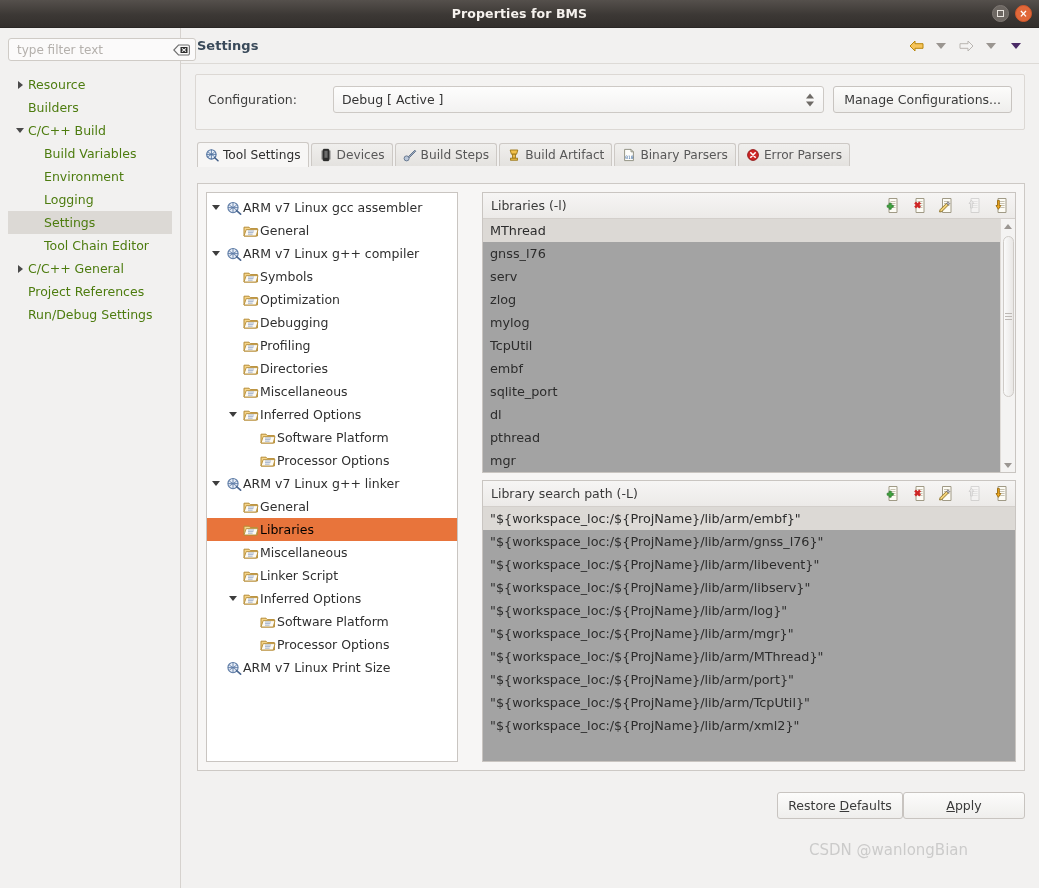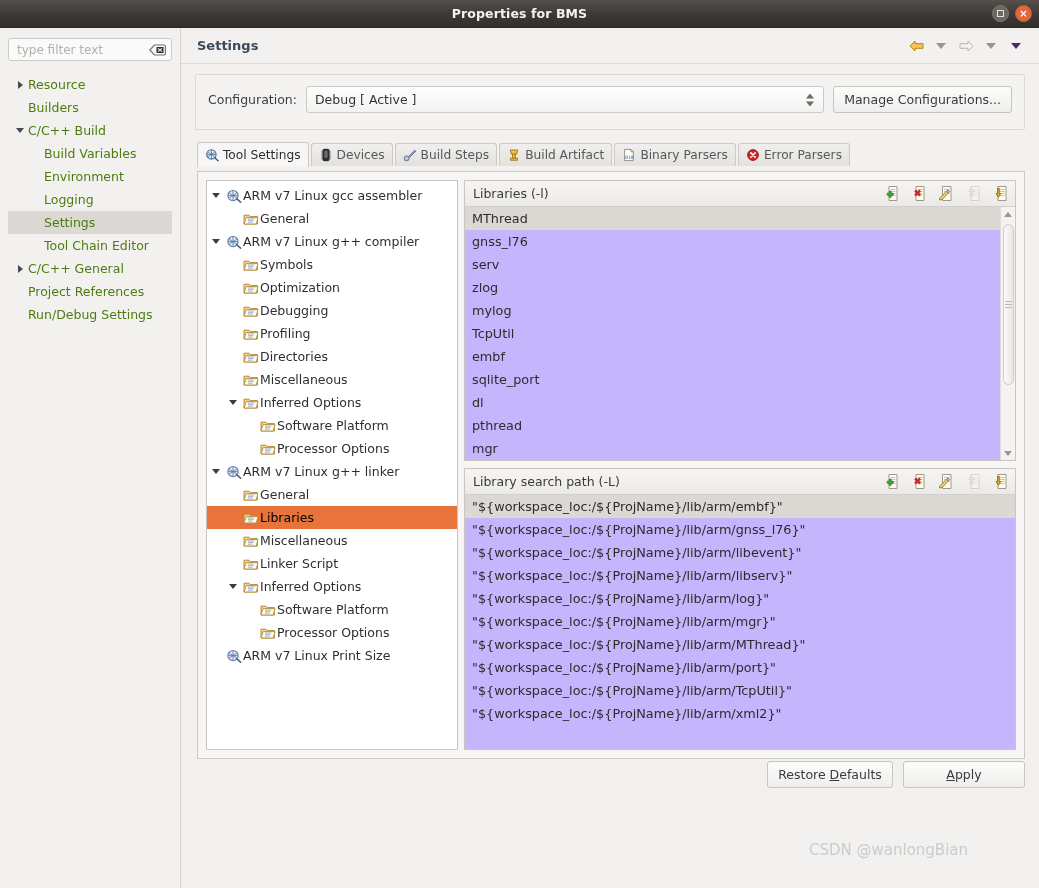--- a/index.html
+++ b/index.html
@@ -47,21 +47,21 @@
 
   
   .left-pane {
     width: 181px;
     background: #f2f1f0;
     border-right: 1px solid #d6d2ce;
     padding: 10px 8px 0 8px;
     position: relative;
   }
   .filter-box {
-    width: 164px; height: 23px;
+    width: 188px; height: 23px;
     border: 1px solid #cfcbc6;
     border-radius: 3px;
     background: #fbfafa;
     display: flex; align-items: center;
     padding: 0 5px 0 8px;
     position: relative;
   }
   .filter-box input {
     border: 0; outline: none; background: transparent;
     font-family: inherit; font-size: 12px; color: #4b4b4b;
@@ -142,20 +142,21 @@
   .config-select {
     flex: 1;
     height: 27px;
     border: 1px solid #cdc9c5;
     border-radius: 3px;
     background: linear-gradient(to bottom,#fdfdfd,#f3f2f1);
     display: flex; align-items: center;
     padding: 0 8px;
     font-size: 12.5px; color: #353535;
     position: relative;
+    margin-left: 27px;
   }
   .spin-arrows {
     position: absolute; right: 9px; top: 50%; transform: translateY(-50%);
     display: flex; flex-direction: column; gap: 3px;
   }
   .spin-up { width:0;height:0;border-left:4px solid transparent;border-right:4px solid transparent;border-bottom:5px solid #6e6a66; }
   .spin-dn { width:0;height:0;border-left:4px solid transparent;border-right:4px solid transparent;border-top:5px solid #6e6a66; }
   .btn {
     border: 1px solid #c8c4c0;
     border-radius: 3px;
@@ -163,21 +164,21 @@
     font-family: inherit;
     font-size: 12.5px;
     color: #3a3a3a;
     padding: 5px 10px;
     cursor: pointer;
     white-space: nowrap;
   }
 
   
   .tabstrip {
-    margin: 11px 14px 6px 16px;
+    margin: 11px 14px 18px 16px;
     display: flex; align-items: flex-end;
     gap: 2px;
     position: relative;
     z-index: 2;
   }
   .tab {
     display: flex; align-items: center; gap: 4px;
     height: 23px;
     padding: 0 7px;
     font-size: 12.2px;
@@ -200,21 +201,21 @@
   .tab-ico { width: 14px; height: 14px; display: flex; align-items: center; justify-content: center; flex: none; }
 
   .tab-content {
     margin: 0 14px 0 16px;
     border: 1px solid #cdc9c5;
     background: #f7f6f5;
     flex: none;
     height: 588px;
     display: flex;
     padding: 8px;
-    gap: 6px;
+    gap: 24px;
     position: relative;
     top: -1px;
   }
 
   
   .tooltree {
     width: 252px;
     border: 1px solid #c9c5c1;
     background: #fff;
     overflow: hidden;
@@ -247,21 +248,21 @@
     background: linear-gradient(to bottom,#f6f5f4,#eceae8);
     border-bottom: 1px solid #d3cfcb;
     display: flex; align-items: center;
     padding: 0 6px 0 8px;
   }
   .panel-title { font-size: 12.5px; color: #3a3a3a; }
   .panel-tools { margin-left: auto; display: flex; align-items: center; gap: 10px; }
   .ptool { width: 17px; height: 17px; display: flex; align-items: center; justify-content: center; cursor: pointer; }
   .ptool.disabled { opacity: .38; cursor: default; }
 
-  .panel-list { flex: 1; overflow: hidden; position: relative; background: #c4b5fd; }
+  .panel-list { flex: 1; overflow: hidden; position: relative; background: #a3a3a3; }
   .list-rows { }
   .lrow {
     height: 23px;
     display: flex; align-items: center;
     padding-left: 7px;
     font-size: 12.8px;
     color: #2c2c2c;
     white-space: nowrap;
   }
   .lrow.selected { background: #dcd9d5; }
@@ -284,22 +285,21 @@
     height: 72%;
     margin-top: 2px;
     display: flex; align-items: center; justify-content: center;
   }
   .sb-grip { width: 7px; }
   .sb-grip div { height: 1px; background: #bdb8b4; margin: 2px 0; }
 
   
   .apply-row {
     display: flex; justify-content: flex-end; align-items: center;
-    gap: 10px;
-    margin: 1px 14px 0 16px;
+    margin: 20px 14px 0 16px;
   }
   .btn-restore { min-width: 126px; text-align: center; }
   .btn-apply { min-width: 122px; text-align: center; }
   .underline { text-decoration: underline; }
   .watermark {
     position: absolute;
     left: 809px; top: 841px;
     font-size: 15px;
     color: rgba(150,150,150,.42);
     pointer-events: none;

